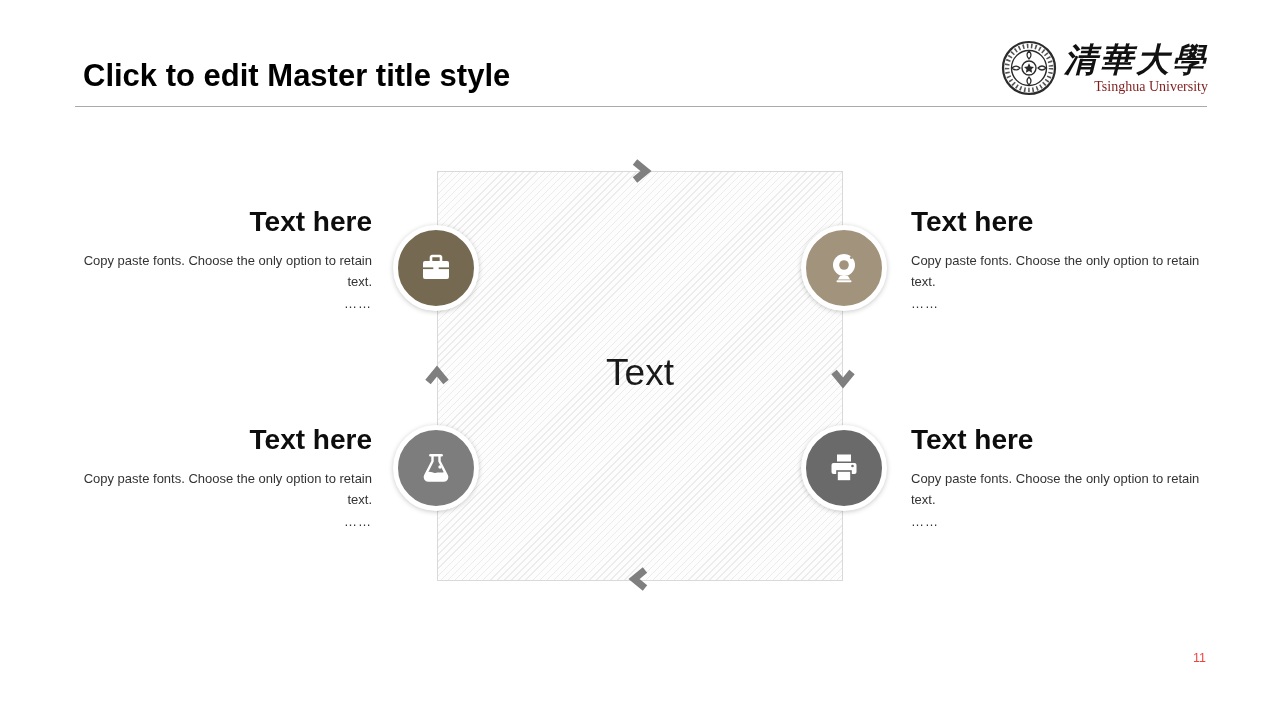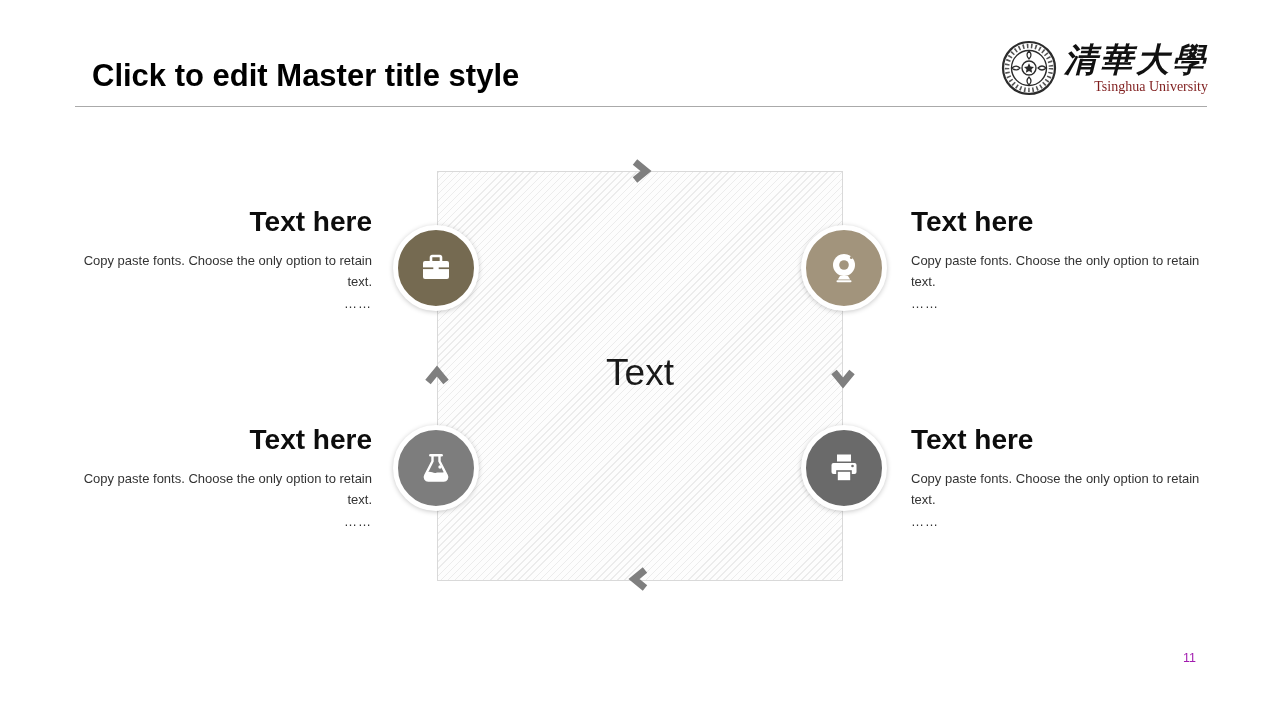--- a/index.html
+++ b/index.html
@@ -2,21 +2,21 @@
 <html><head>
 <meta charset="utf-8">
 <style>
   html,body{margin:0;padding:0;background:#888;}
   .slide{
     position:relative;width:1280px;height:720px;background:#ffffff;overflow:hidden;
     font-family:"Liberation Sans",sans-serif;margin:0 auto;
   }
   
   .title{
-    position:absolute;left:92px;top:58px;font-size:31px;font-weight:bold;color:#000;
+    position:absolute;left:83px;top:58px;font-size:31px;font-weight:bold;color:#000;
     letter-spacing:0;white-space:nowrap;
   }
   .title-rule{position:absolute;left:75px;top:106px;width:1132px;height:1px;background:#aaaaaa;}
   .logo{position:absolute;top:40px;right:72px;display:flex;align-items:flex-start;gap:7px;}
   .seal{width:56px;height:56px;}
   .logo-text{display:flex;flex-direction:column;align-items:flex-end;margin-top:2px;}
   .logo-cn{
     font-family:"Liberation Serif",serif;font-style:italic;font-weight:bold;
     font-size:33px;line-height:36px;color:#111;letter-spacing:3px;white-space:nowrap;
   }
@@ -56,21 +56,21 @@
   .tblock{position:absolute;width:292px;}
   .tblock h3{margin:0 0 12px 0;font-size:28px;font-weight:bold;color:#0d0d0d;}
   .tblock p{margin:0;font-size:13px;line-height:21px;color:#333333;}
   .tblock .dots{margin-top:1px;font-size:13px;line-height:21px;color:#333333;letter-spacing:1px;}
   .tb-left{left:80px;text-align:right;}
   .tb-right{left:911px;text-align:left;}
   .tb-row1{top:206px;}
   .tb-row2{top:424px;}
   
   .footer-text{position:absolute;left:83px;top:651px;font-size:12.5px;color:#b3b3b3;}
-  .page-number{position:absolute;right:84px;top:651px;font-size:12.5px;color:#a21caf;}
+  .page-number{position:absolute;right:74px;top:651px;font-size:12.5px;color:#ef4444;}
 </style>
 </head>
 <body>
 
 <div class="slide" style="--arrow: #7f7f7f;">
 
   <div class="title">Click to edit Master title style</div>
   <div class="title-rule"></div>
 
   <div class="logo">

